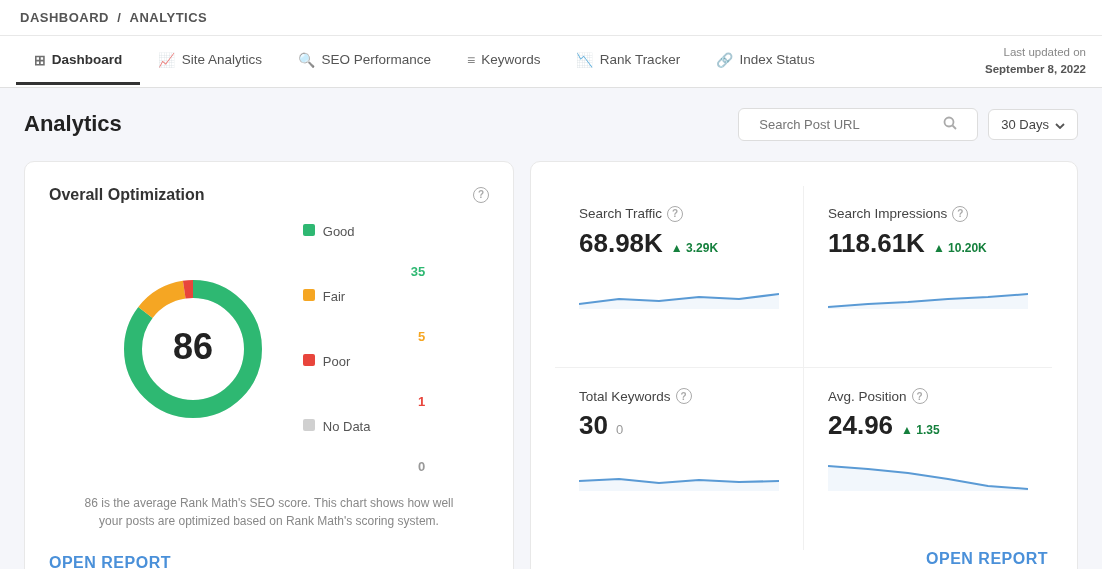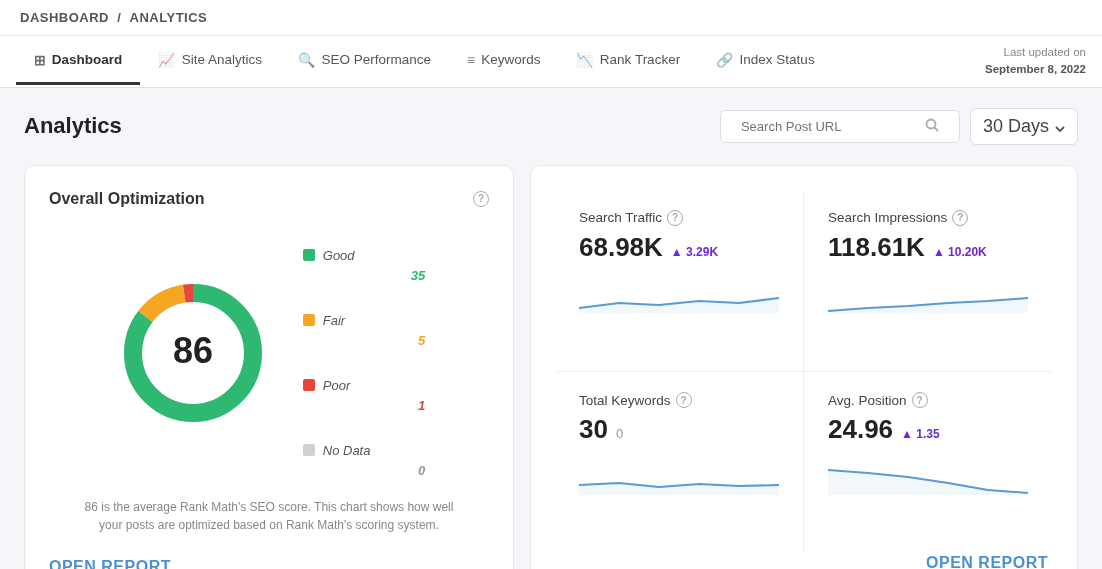--- a/index.html
+++ b/index.html
@@ -18,59 +18,59 @@
 
     .main { padding: 20px 24px; }
     .page-header { display: flex; align-items: center; justify-content: space-between; margin-bottom: 20px; }
     .page-title { font-size: 22px; font-weight: 600; color: #222; }
     .controls { display: flex; gap: 10px; align-items: center; }
 
     .search-box { display: flex; align-items: center; background: #fff; border: 1px solid #ddd; border-radius: 6px; padding: 7px 20px; gap: 8px; min-width: 220px; }
     .search-box input { border: none; outline: none; font-size: 13px; color: #555; width: 100%; background: transparent; }
     .search-icon-svg { color: #aaa; font-size: 14px; }
 
-    .days-select { display: flex; align-items: center; background: #fff; border: 1px solid #ddd; border-radius: 6px; padding: 7px 12px; gap: 6px; cursor: pointer; font-size: 18px; color: #444; }
+    .days-select { display: flex; align-items: center; background: #fff; border: 1px solid #ddd; border-radius: 6px; padding: 7px 12px; gap: 6px; cursor: pointer; font-size: 13px; color: #444; }
 
     .cards-row { display: flex; gap: 16px; }
 
     .card { background: #fff; border-radius: 10px; border: 1px solid #e8e8e8; padding: 24px; }
     .card-left { flex: 0 0 490px; display: flex; flex-direction: column; align-items: center; }
     .card-right { flex: 1; display: grid; grid-template-columns: 1fr 1fr; gap: 0; }
 
     .card-title { font-size: 16px; font-weight: 600; color: #333; margin-bottom: 20px; display: flex; align-items: center; gap: 6px; align-self: flex-start; width: 100%; justify-content: space-between; }
     .info-icon { display: inline-flex; align-items: center; justify-content: center; width: 16px; height: 16px; border-radius: 50%; border: 1.5px solid #aaa; color: #aaa; font-size: 10px; font-weight: 700; cursor: pointer; }
 
     .donut-area { display: flex; align-items: center; gap: 30px; margin-bottom: 20px; }
 
     
     .donut-wrapper { position: relative; width: 160px; height: 160px; }
 
     .legend { display: flex; flex-direction: column; gap: 10px; }
-    .legend-item { display: flex; align-items: center; gap: 8px; font-size: 13px; font-style: italic; }
+    .legend-item { display: flex; align-items: flex-start; gap: 8px; font-size: 13px; }
     .legend-dot { width: 12px; height: 12px; border-radius: 2px; flex-shrink: 0; }
     .legend-label { color: #555; flex: 1; min-width: 60px; }
     .legend-value { font-weight: 600; margin-left: 20px; margin-top: 40px; }
     .legend-value.green { color: #2eb872; }
     .legend-value.orange { color: #f5a623; }
     .legend-value.red { color: #e8453c; }
     .legend-value.gray { color: #999; }
 
     .card-desc { font-size: 12px; color: #888; text-align: center; line-height: 1.5; max-width: 380px; margin-bottom: 24px; }
     .open-report { color: #4a90d9; font-size: 16px; font-weight: 600; cursor: pointer; letter-spacing: 0.5px; width: 100%; margin-top: auto; }
 
     
     .stat-cell { padding: 20px 24px; border-bottom: 1px solid #f0f0f0; border-right: 1px solid #f0f0f0; }
     .stat-cell:nth-child(2) { border-right: none; }
     .stat-cell:nth-child(3) { border-bottom: none; }
     .stat-cell:nth-child(4) { border-bottom: none; border-right: none; }
 
     .stat-label { font-size: 13.5px; font-weight: 500; color: #444; display: flex; align-items: center; gap: 5px; margin-bottom: 6px; }
     .stat-value { font-size: 26px; font-weight: 700; color: #222; display: flex; align-items: baseline; gap: 8px; }
     .stat-change { font-size: 12px; font-weight: 600; }
-    .stat-change.up { color: #6d28d9; }
+    .stat-change.up { color: #15803d; }
     .stat-sub { font-size: 13px; color: #999; font-weight: 400; }
 
     .mini-chart { margin-top: 10px; height: 40px; }
     .right-card-inner { display: flex; flex-direction: column; height: 100%; }
     .right-grid { display: grid; grid-template-columns: 1fr 1fr; flex: 1; }
     .right-footer { text-align: right; padding: 0 4px 4px; }
   </style>
 </head>
 <body>
 

